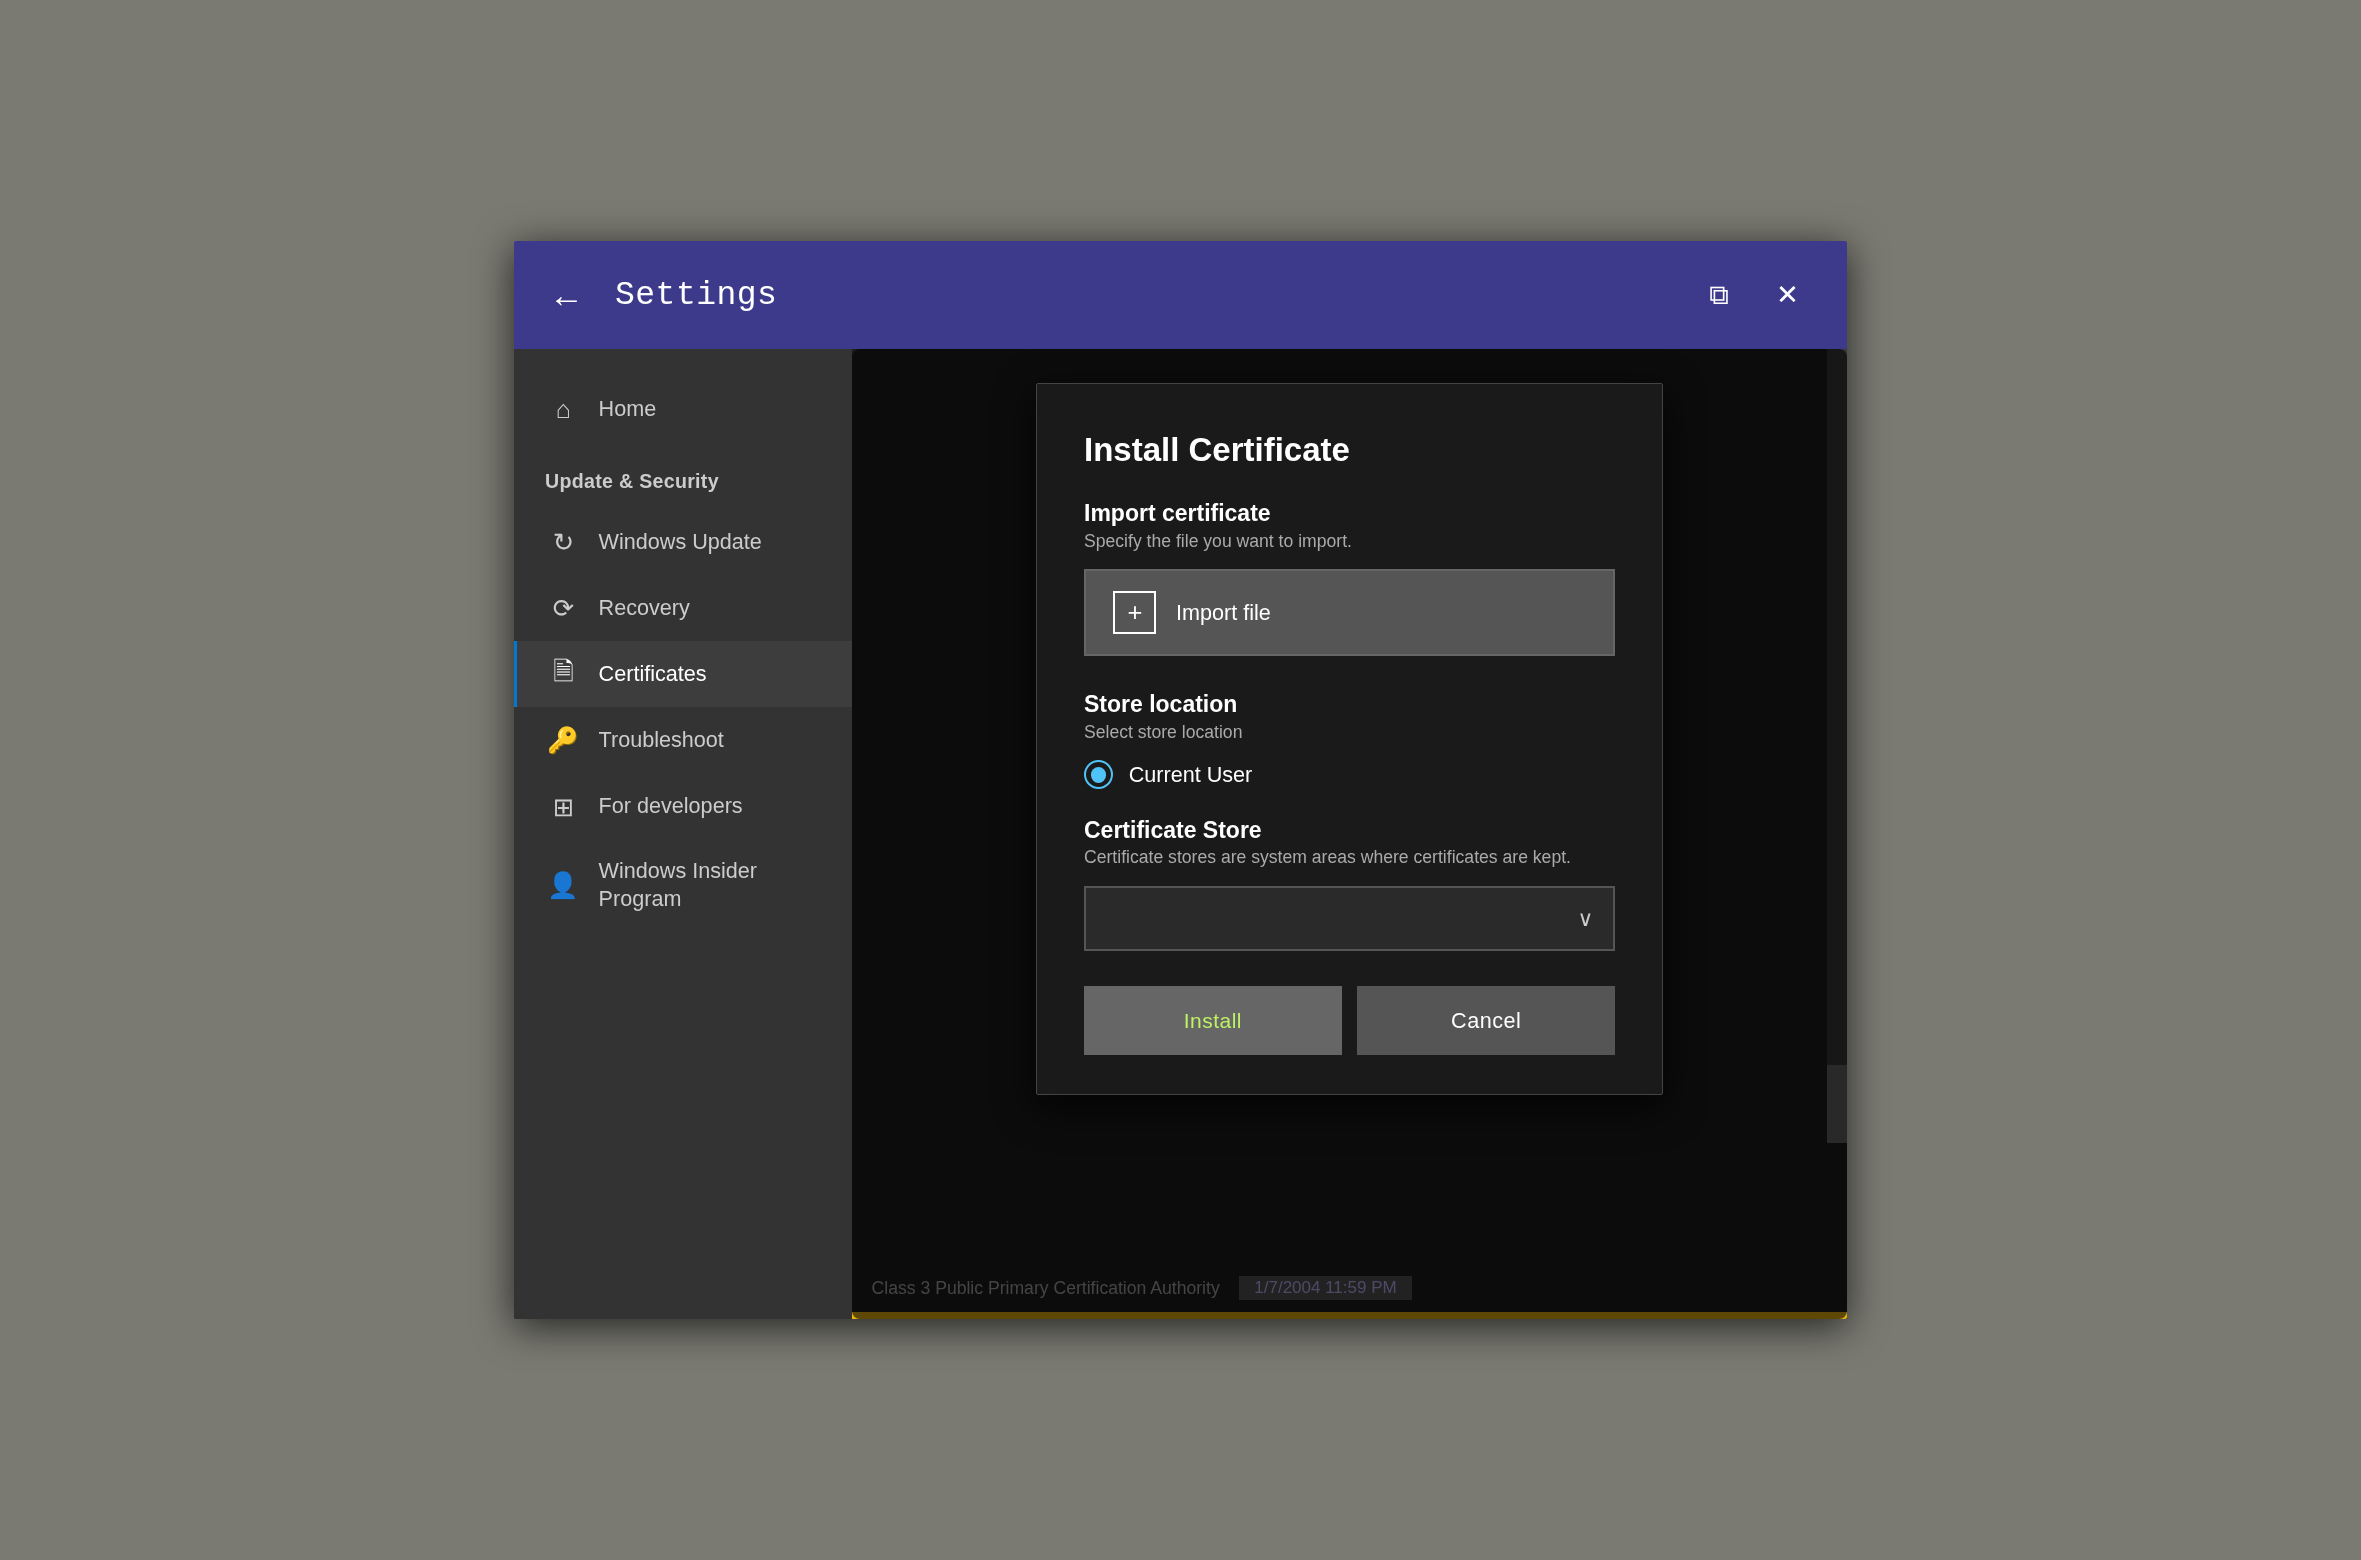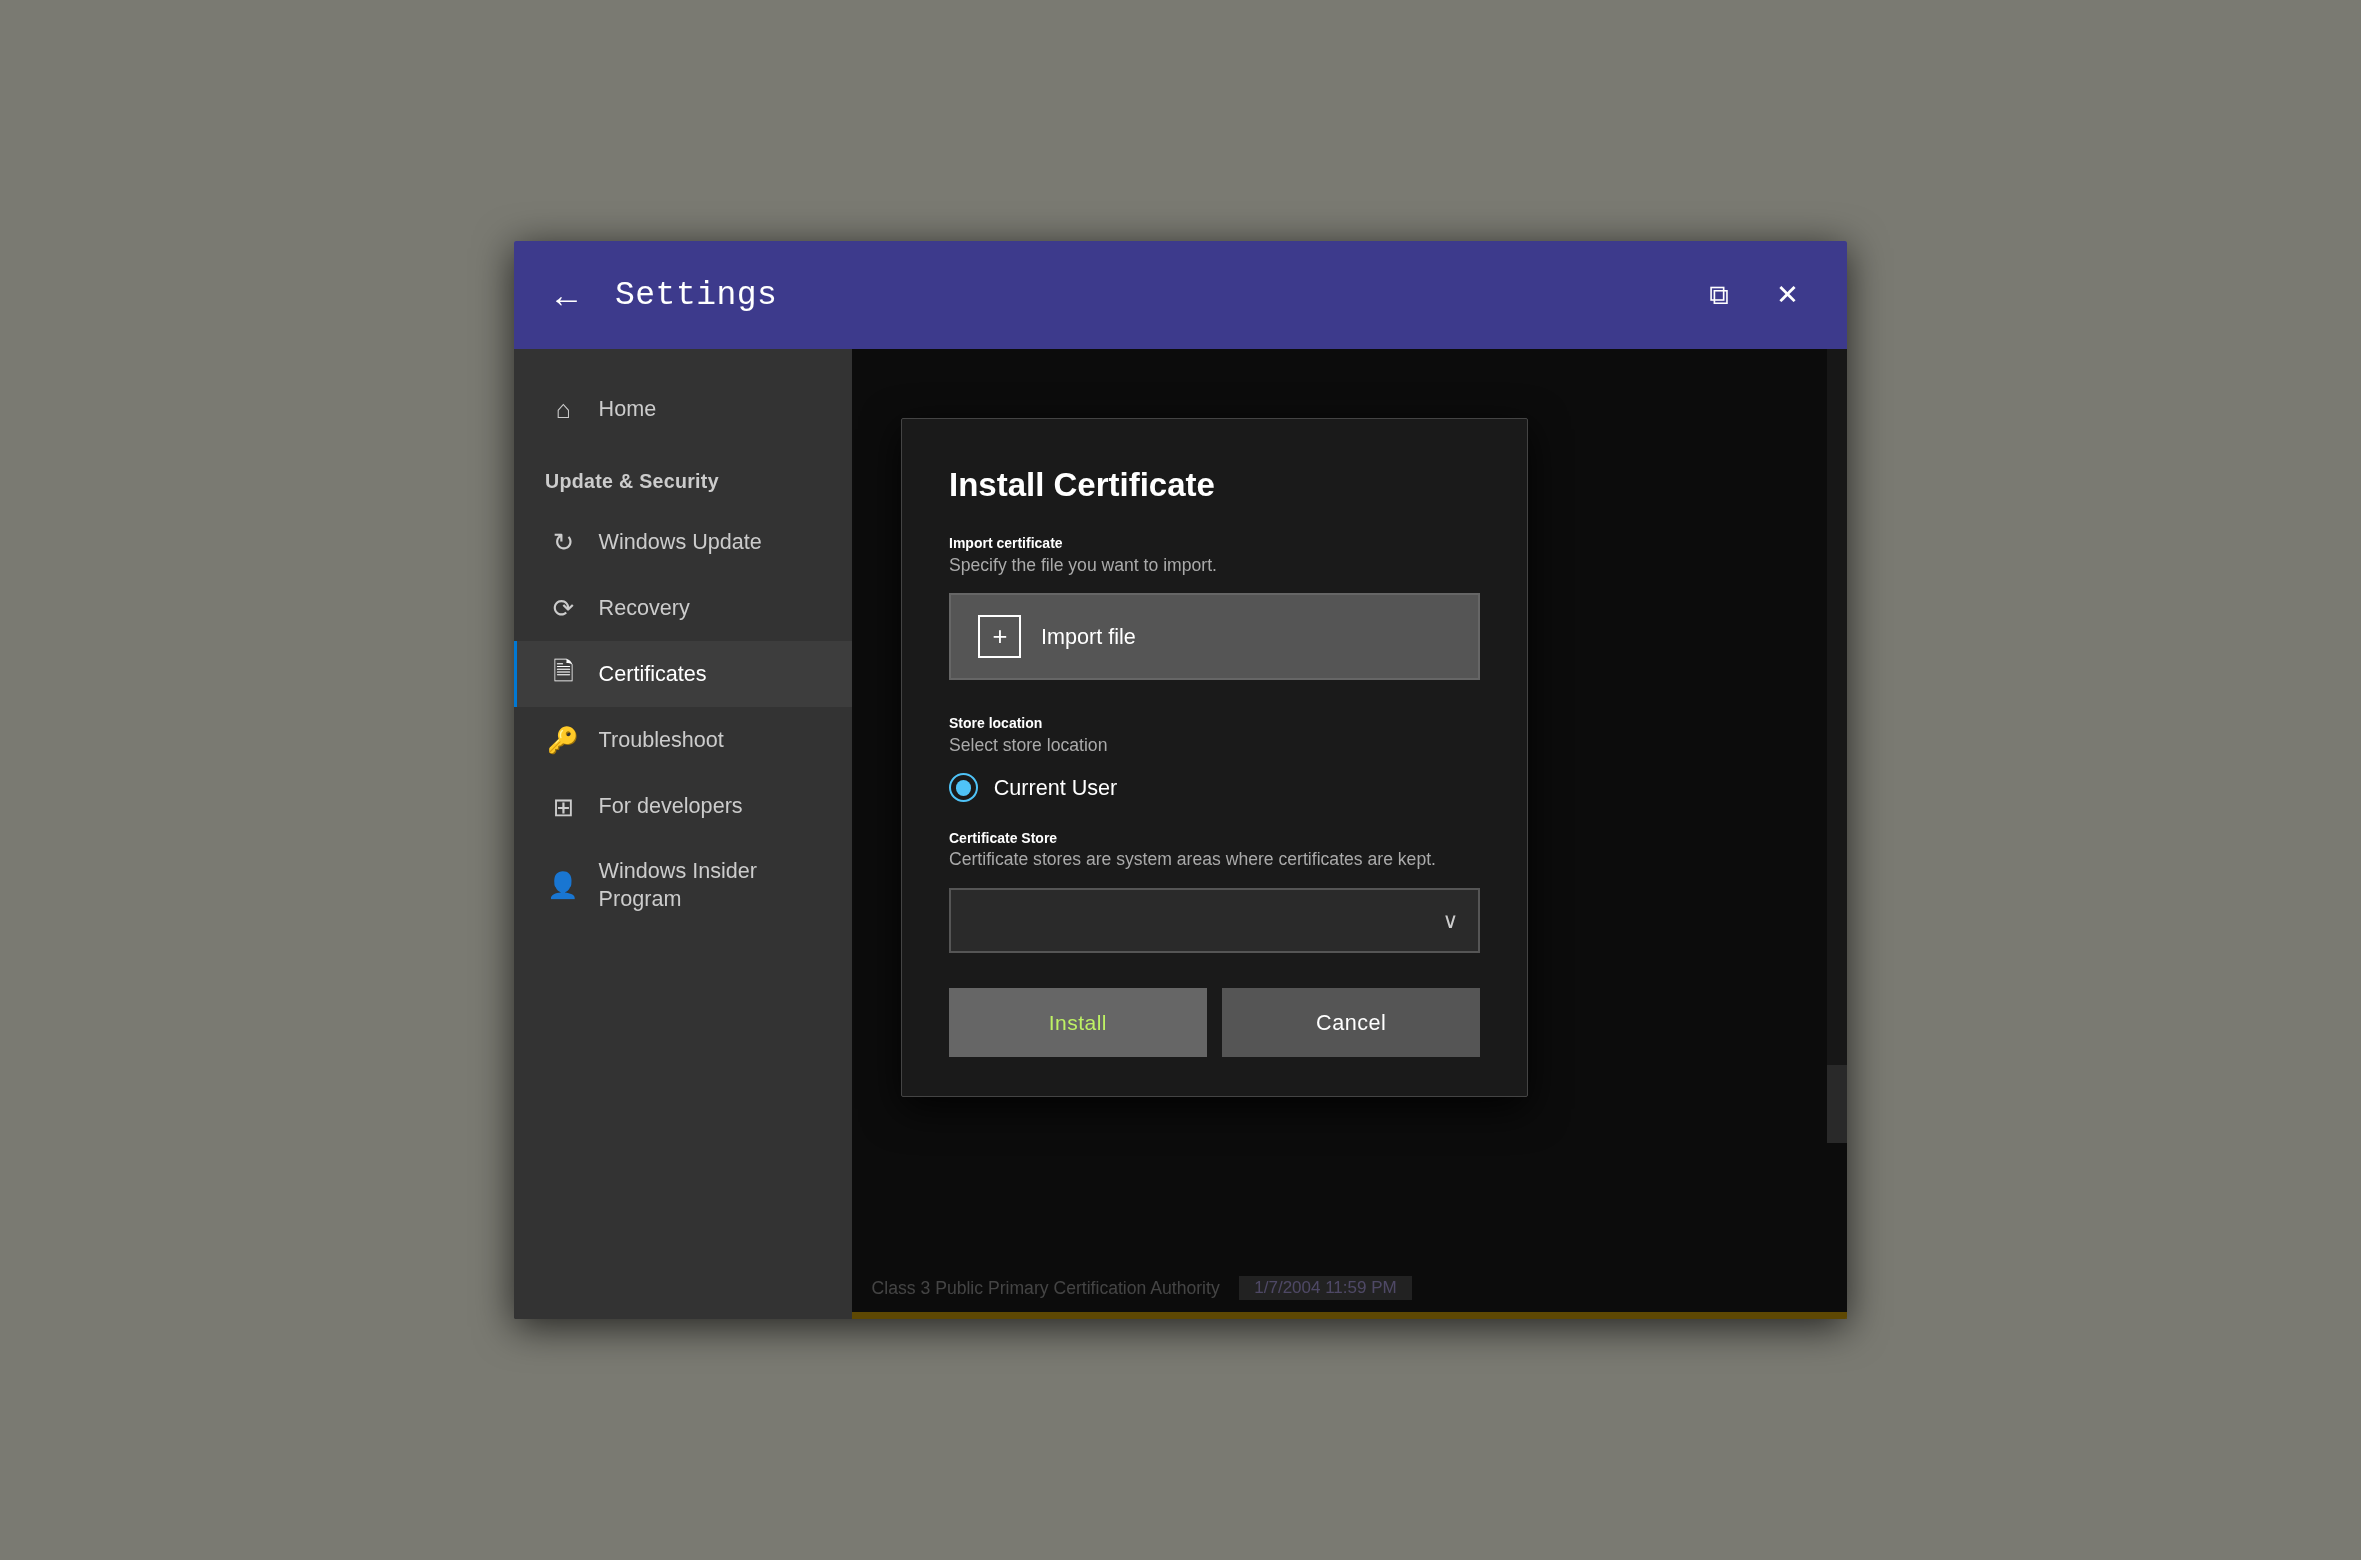--- a/index.html
+++ b/index.html
@@ -122,39 +122,40 @@
       position: relative;
       overflow: hidden;
     }
     
     .dialog-backdrop {
       position: absolute;
       inset: 0;
       background: rgba(0,0,0,0.6);
       display: flex;
       align-items: flex-start;
-      justify-content: flex-start;
-      padding: 69px 49px;
+      justify-content: center;
+      padding: 34px 49px;
+      border-radius: 8px;
     }
     .dialog {
       background: #1a1a1a;
       border: 1px solid #444;
       width: 627px;
       padding: 47px 47px 39px 47px;
       border-radius: 2px;
       box-shadow: 0 11.8px 39px rgba(0,0,0,0.8);
     }
     .dialog-title {
       font-size: 33px;
       font-weight: 600;
       color: #ffffff;
       margin-bottom: 31px;
     }
     .section-label {
-      font-size: 14px;
+      font-size: 23px;
       font-weight: 700;
       color: #ffffff;
       margin-bottom: 3.9px;
     }
     .section-desc {
       font-size: 17.6px;
       color: #aaaaaa;
       margin-bottom: 17.6px;
     }
     .import-file-btn {

